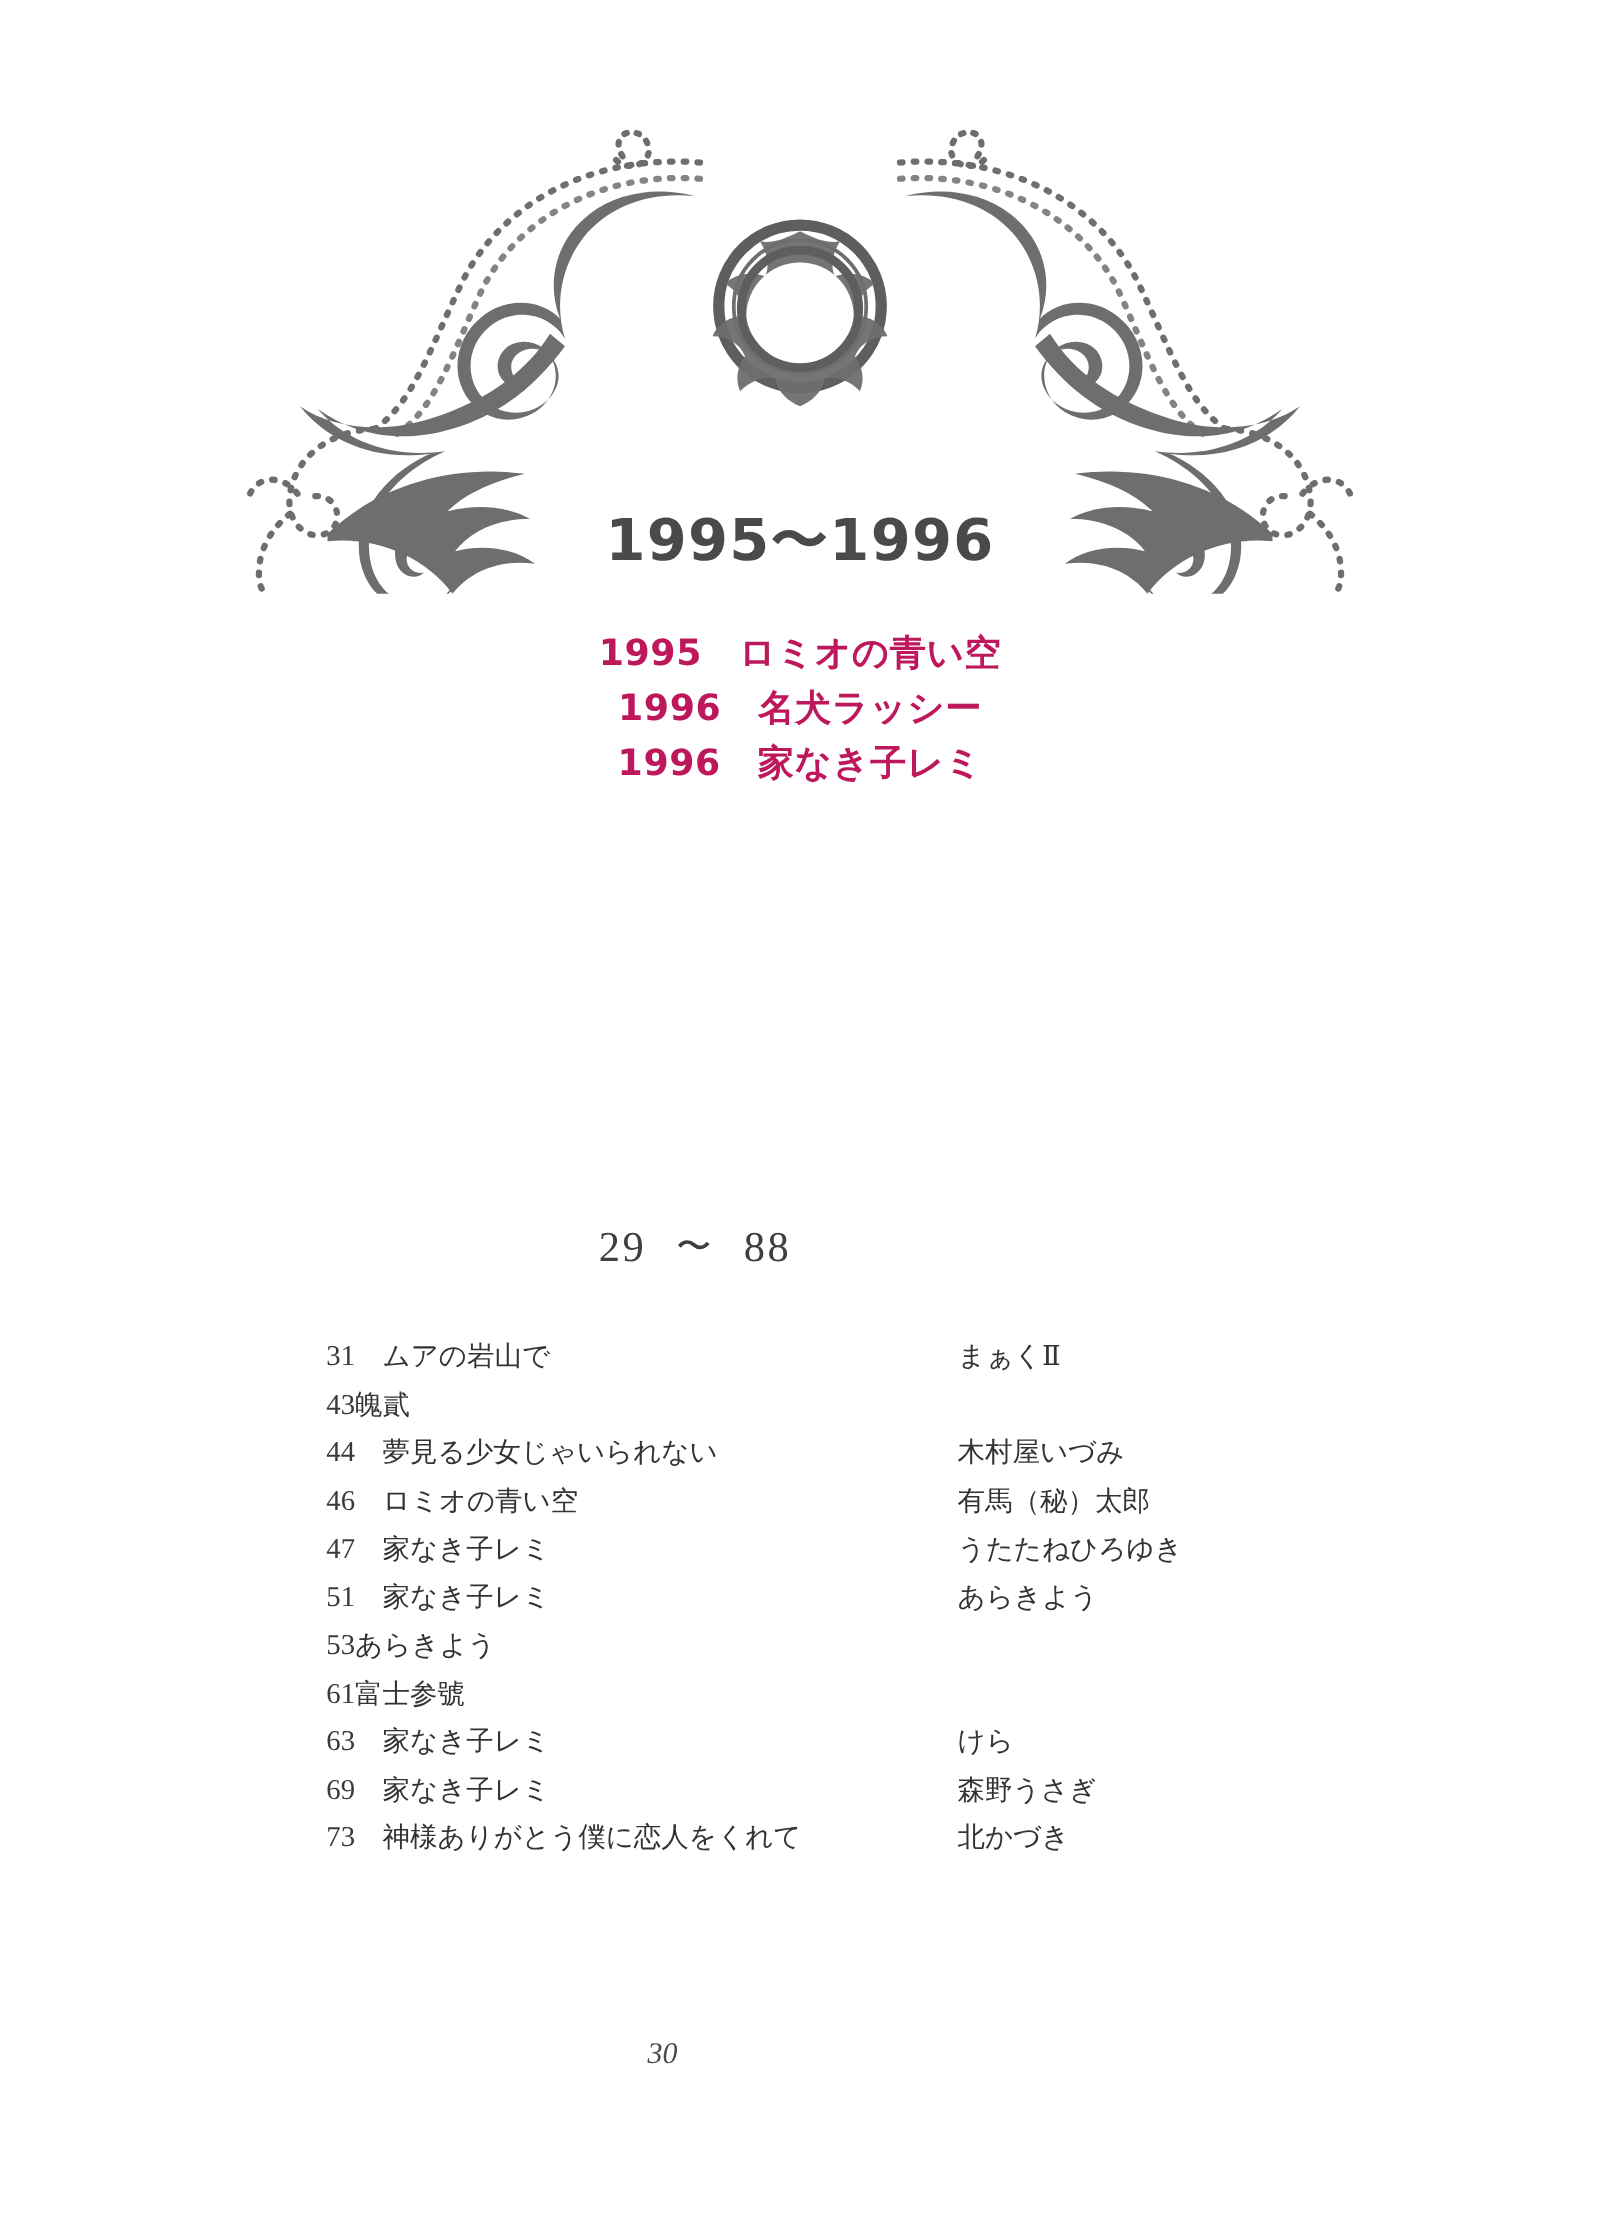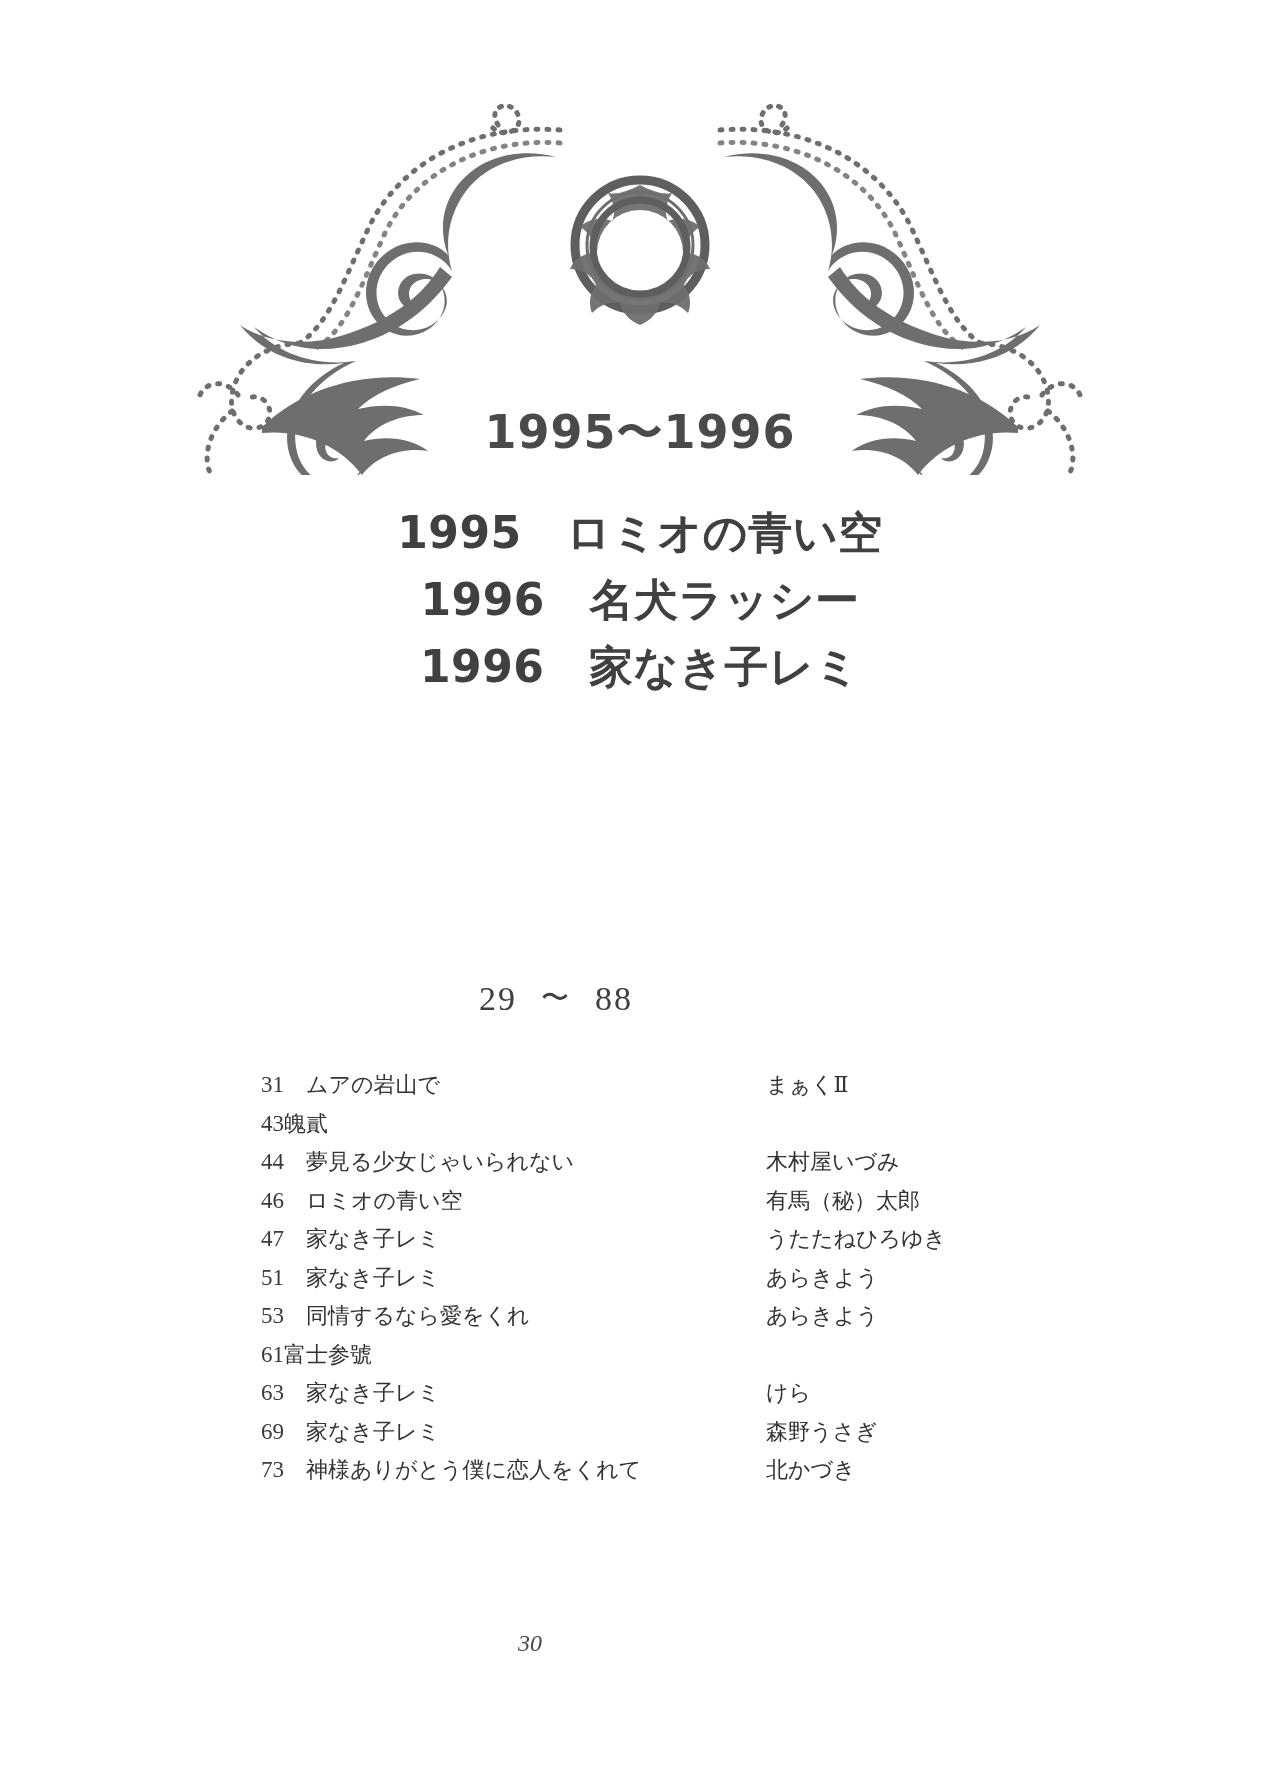--- a/index.html
+++ b/index.html
@@ -47,23 +47,23 @@
   .works {
     position: absolute;
     top: 500px;
     left: 0;
     width: 1280px;
     text-align: center;
   }
   .work-line {
     font-family: "DejaVu Sans", sans-serif;
     font-weight: bold;
-    font-size: 44px;
+    font-size: 29px;
     line-height: 1.52;
-    color: #404040;
+    color: #be185d;
     white-space: pre;
     letter-spacing: 0.5px;
   }
 
   
   .page-range {
     position: absolute;
     top: 980px;
     left: 0;
     width: 1112px;
@@ -329,21 +329,20 @@
   </div>
 
   <div class="toc-row">
     <span class="toc-page">51</span>
     <span class="toc-title">家なき子レミ</span>
     <span class="toc-author">あらきよう</span>
   </div>
 
   <div class="toc-row">
     <span class="toc-page">53</span>
-    <span class="toc-title">同情するなら愛をくれ</span>
     <span class="toc-author">あらきよう</span>
   </div>
 
 
   <div class="toc-row">
     <span class="toc-page">61</span>
     <span class="toc-author">富士参號</span>
   </div>
 
   <div class="toc-row">

